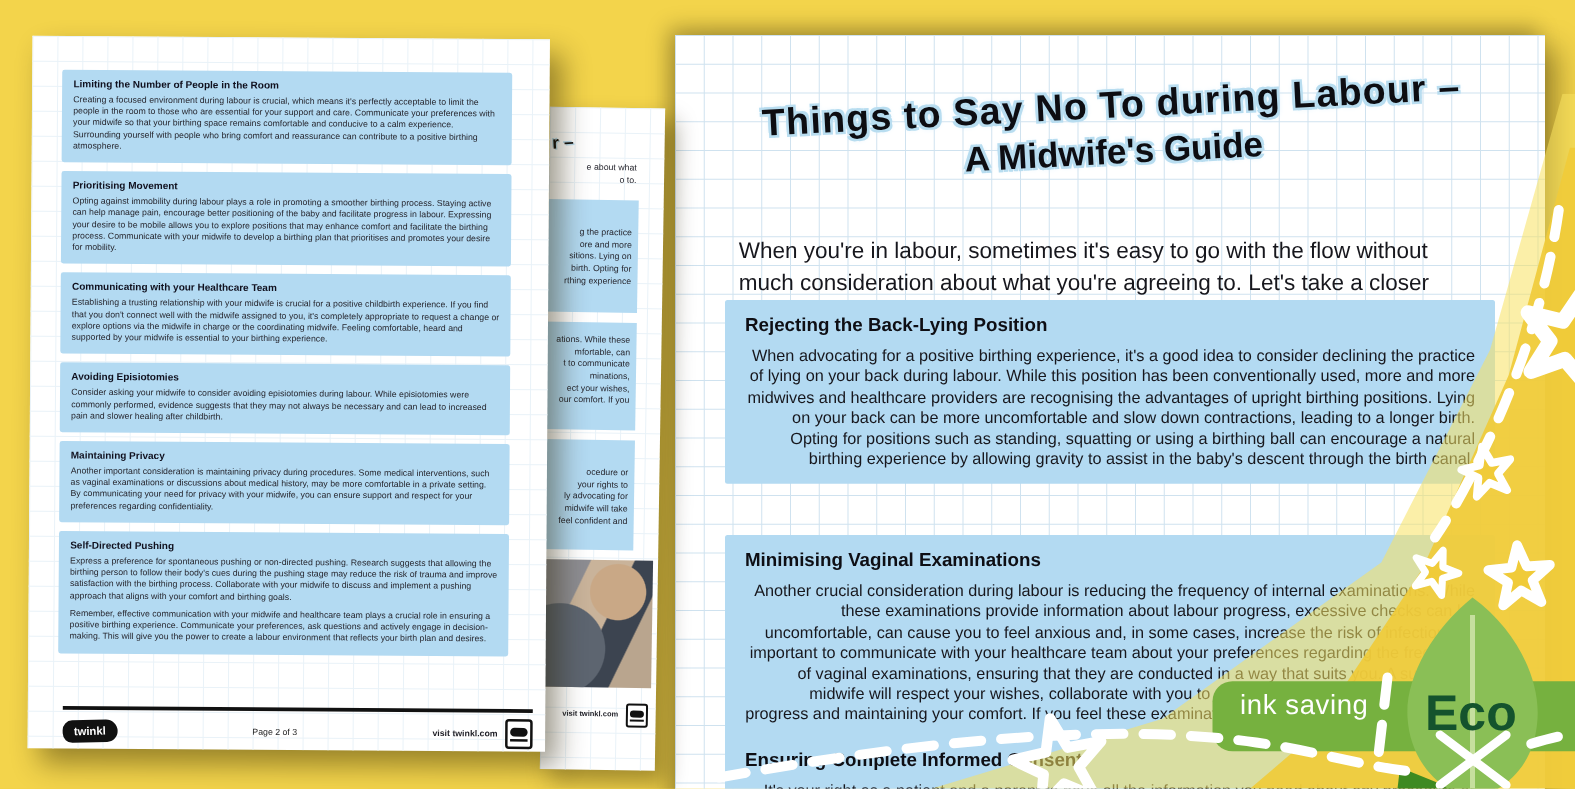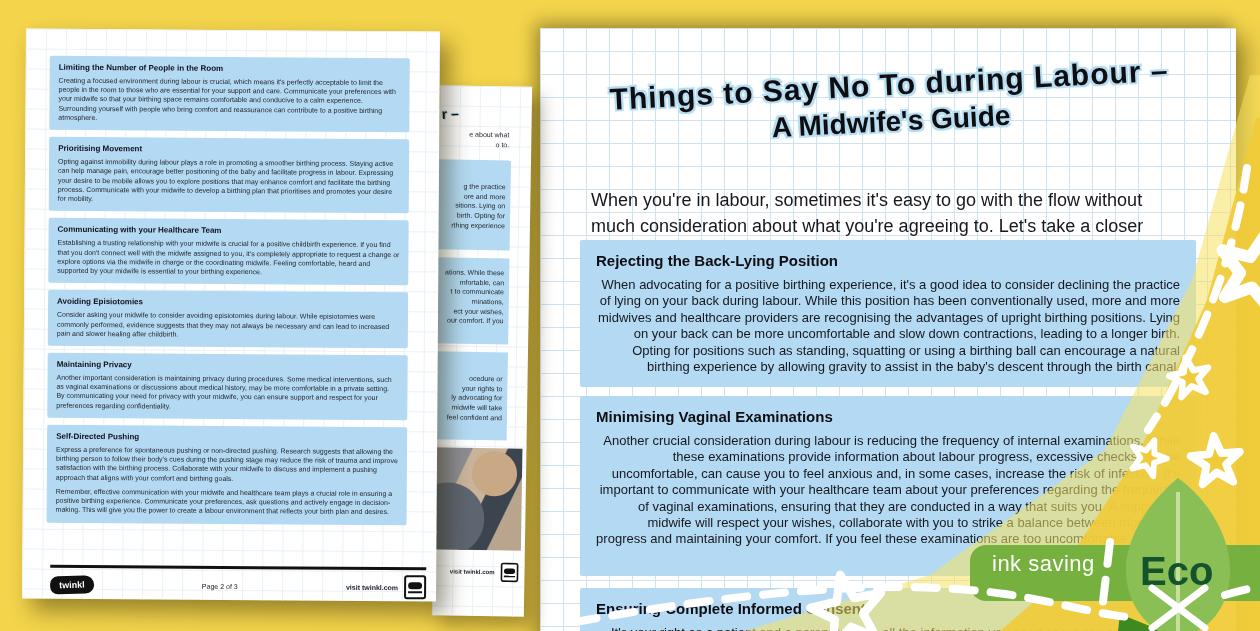--- a/index.html
+++ b/index.html
@@ -89,21 +89,21 @@
             text-shadow:-2px -2px 0 #b8ddf0, 2px -2px 0 #b8ddf0, -2px 2px 0 #b8ddf0, 2px 2px 0 #b8ddf0, 0 0 6px #cfe8f7; }
   .rtitle .t1 { font-size:30px; letter-spacing:1px; }
   .rtitle .t2 { font-size:28px; margin-top:4px; }
   .rintro { position:absolute; left:51px; top:159px; width:586px;
             font-size:18px; line-height:1.45; color:#17171d; }
   .rbox { position:absolute; left:40px; width:616px; background:#B3DAF2;
           padding:12px 16px; border-radius:2px; }
   .rbox .rhead { font-size:15px; font-weight:bold; color:#0e0e14; margin-bottom:8px; }
   .rbox .rbody { font-size:13px; line-height:1.26; color:#17171d;text-align:right; }
   .rbox-0 { top:212px; }
-  .rbox-1 { top:368px; }
+  .rbox-1 { top:400px; }
   .rbox-2 { top:560px; }
 
   
   .wedge1 { position:absolute; inset:0; z-index:5; background:rgba(248,226,96,.55);
     clip-path:polygon(1250px 75px,1192px 280px,1105px 450px,930px 575px,745px 631px,1260px 631px,1260px 75px); }
   .wedge2 { position:absolute; inset:0; z-index:6; background:rgba(240,203,57,.92);
     clip-path:polygon(1256px 118px,1207px 300px,1138px 455px,1048px 590px,1000px 631px,1260px 631px,1260px 118px); }
   .doodles { position:absolute; inset:0; z-index:9; pointer-events:none; }
 
   

